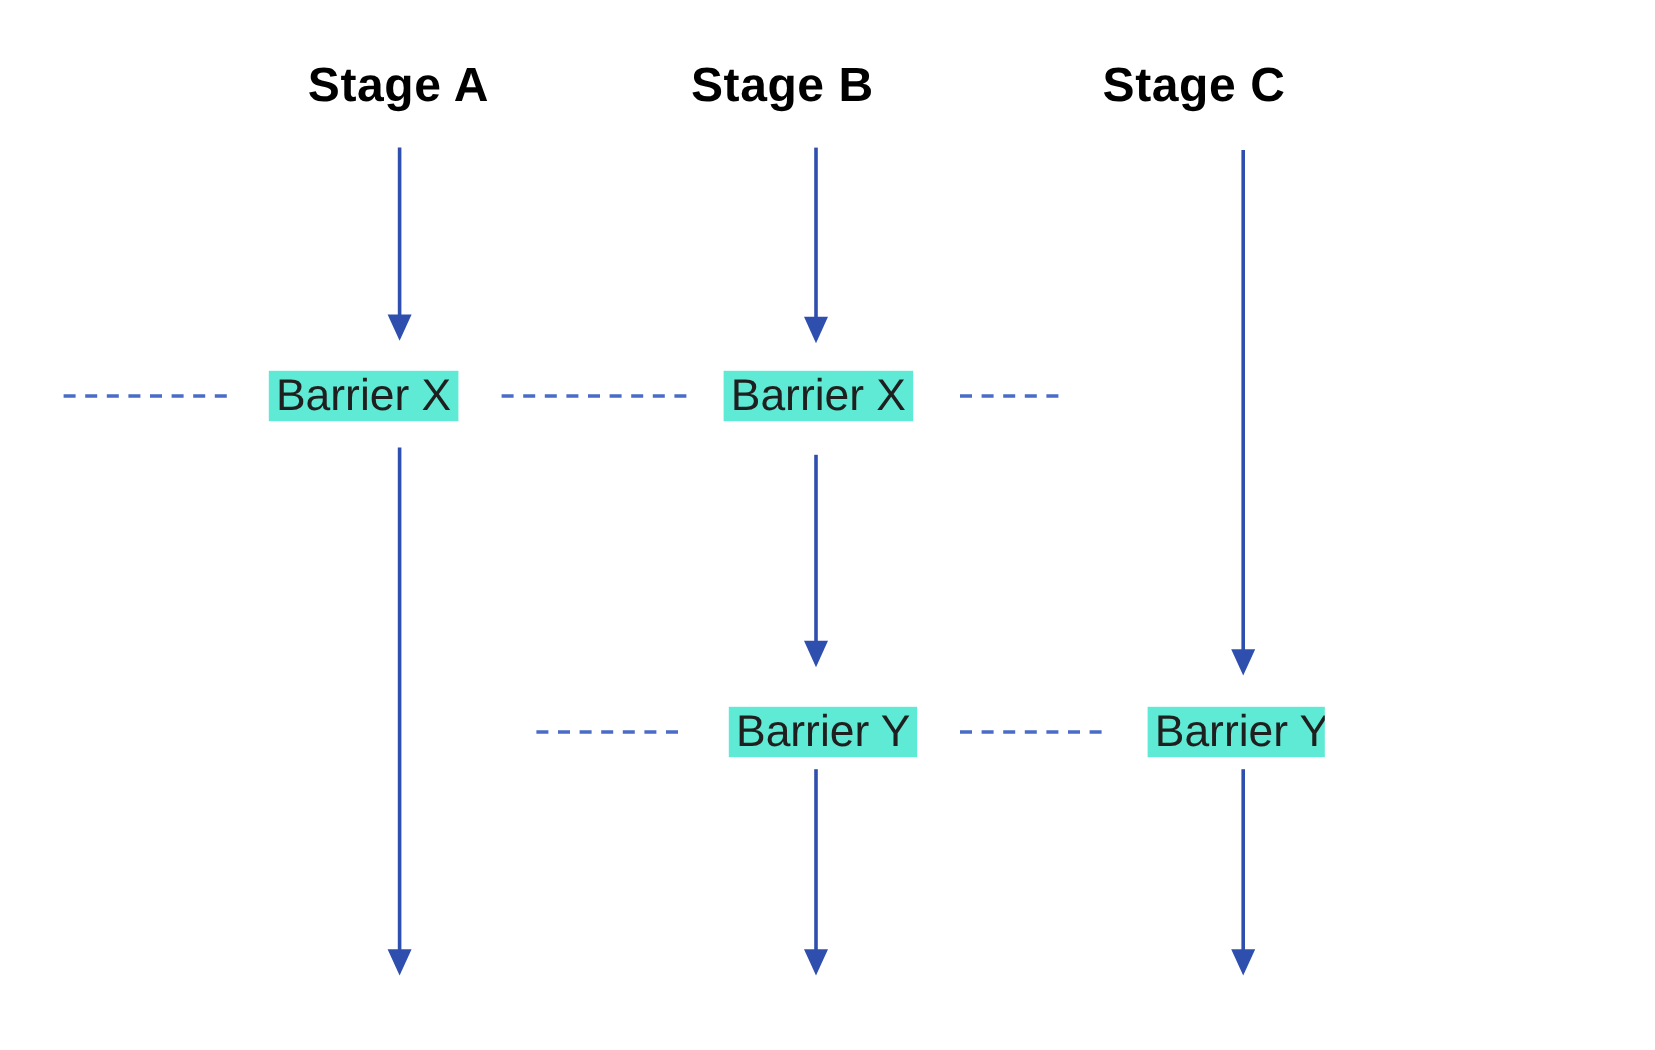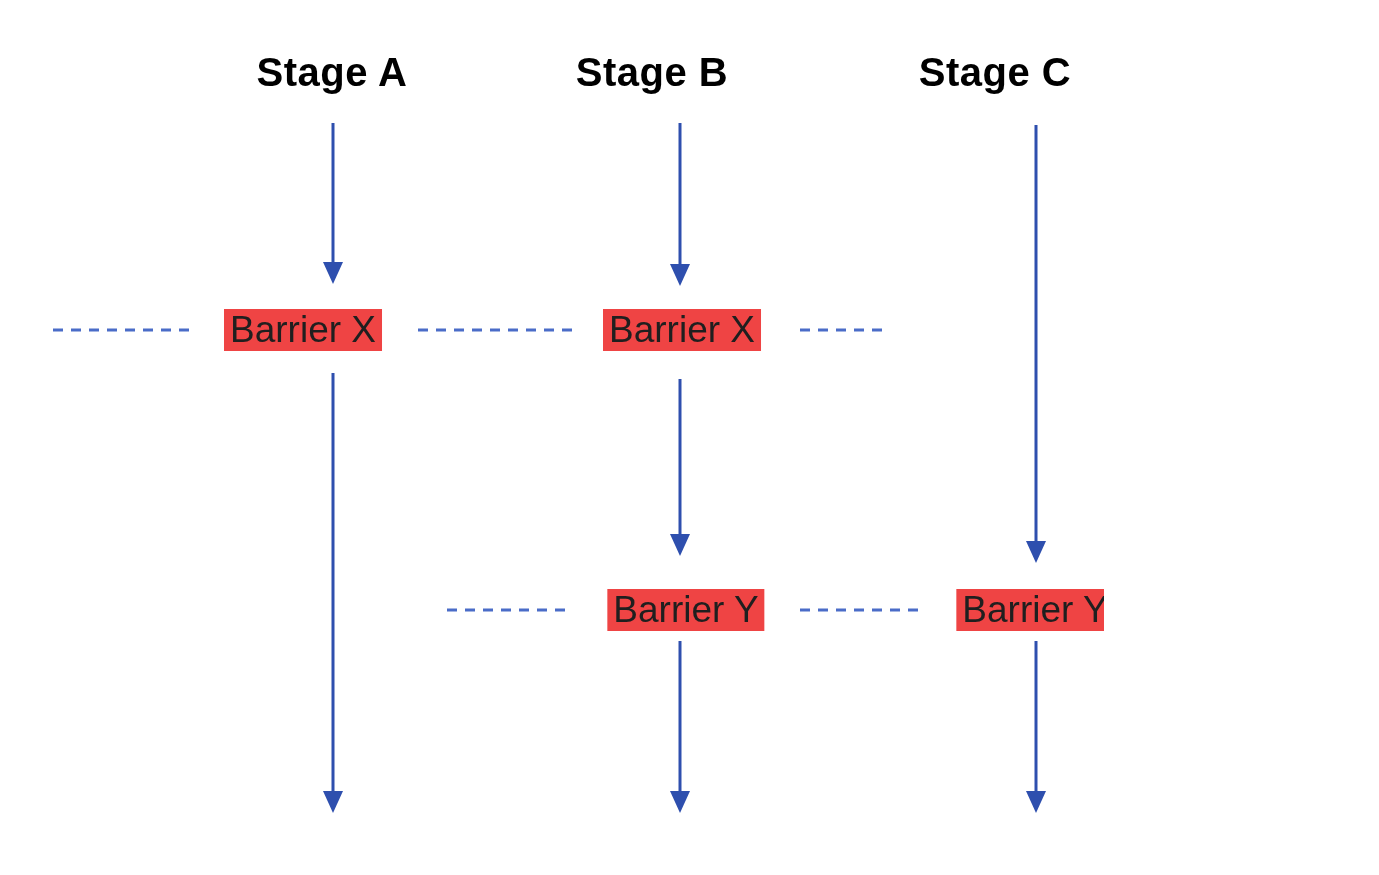--- a/index.html
+++ b/index.html
@@ -31,21 +31,21 @@
     letter-spacing: 0.5px;
   }
   .barrier-label {
     position: absolute;
     transform: translate(-50%, -50%);
     white-space: nowrap;
     font-family: "Liberation Sans", sans-serif;
     font-weight: 400;
     font-size: 37px;
     color: #1f1f1f;
-    background: #ef4444;
+    background: #5eead4;
     padding: 0 6px;
   }
 </style>
 </head>
 <body>
 
 <div class="canvas">
 
   <svg class="lines-layer" width="1379" height="875" viewBox="0 0 1379 875">
 

